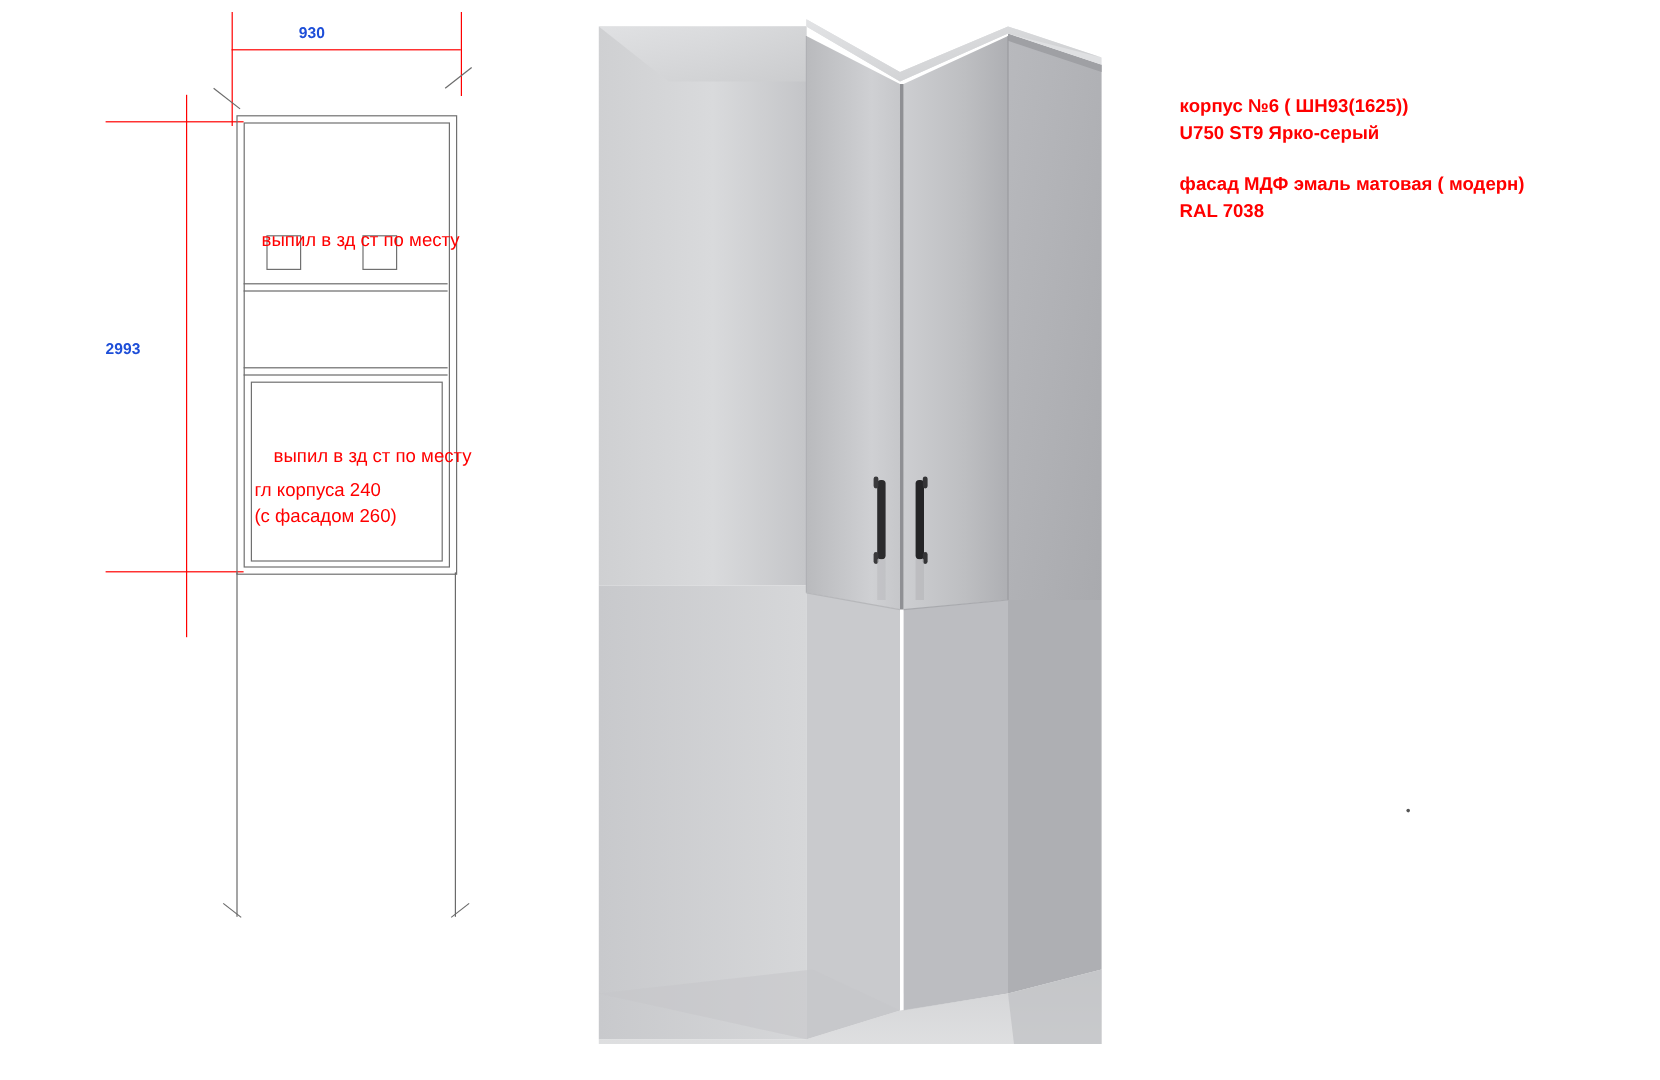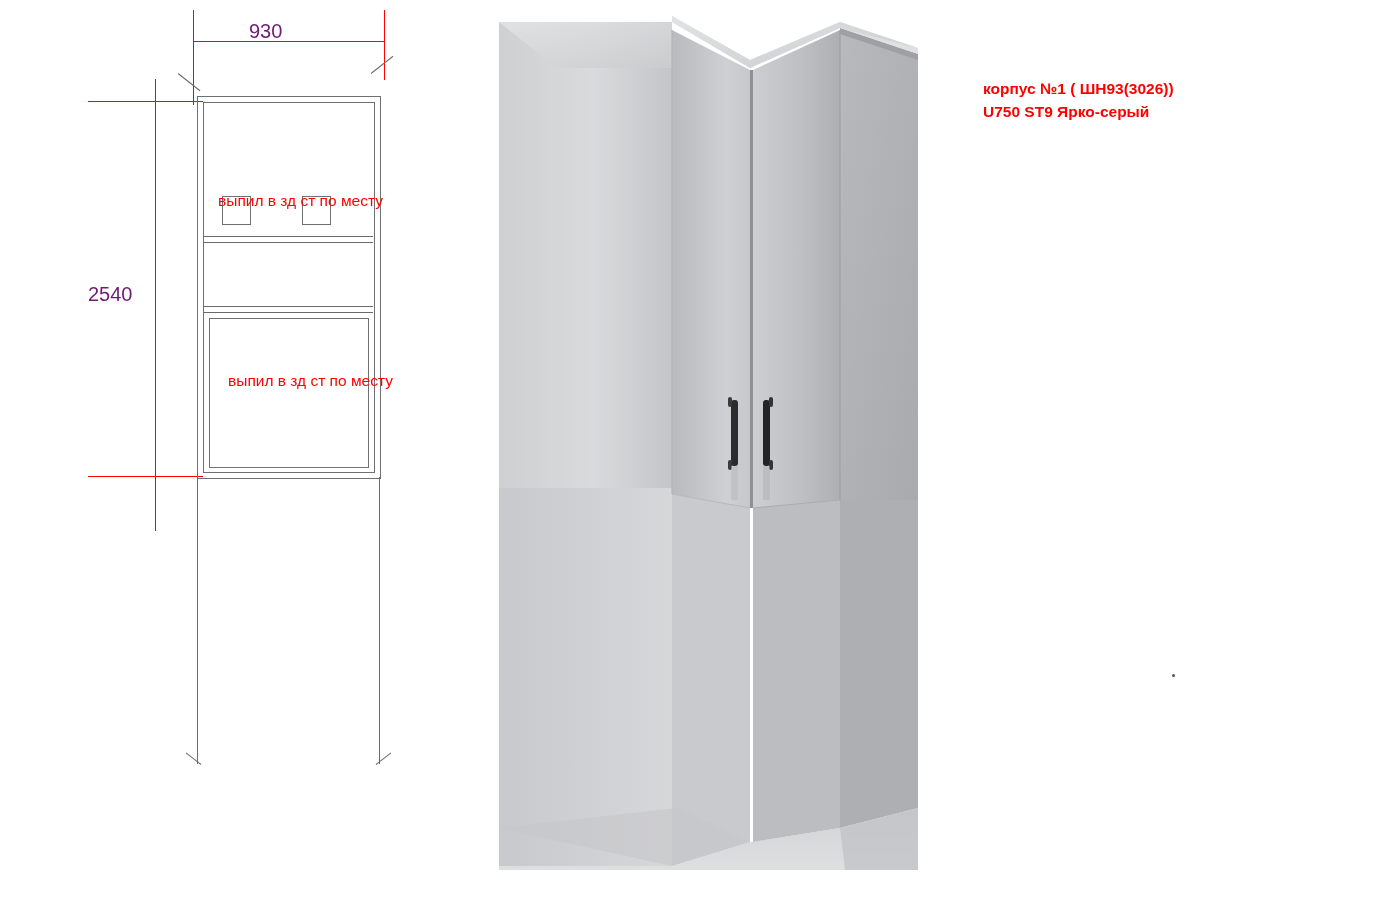--- a/index.html
+++ b/index.html
@@ -24,23 +24,23 @@
   
   .dim-line {
     position: absolute;
     background: #ff0000;
   }
   .dim-h { height: 1px; }
   .dim-v { width: 1px; }
 
   .dim-label {
     position: absolute;
-    color: #701a75;
-    font-size: 20px;
-    font-weight: 400;
+    color: #1d4ed8;
+    font-size: 13px;
+    font-weight: 700;
     white-space: nowrap;
   }
 
   
   .draw-line {
     position: absolute;
     background: #6b6b6b;
   }
   .draw-h { height: 1px; }
   .draw-v { width: 1px; }
@@ -108,21 +108,21 @@
 
   <div class="dim-line dim-v" style="left:193px; top:10px; height:95px;"></div>
   <div class="dim-line dim-v" style="left:384px; top:10px; height:70px;"></div>
 
   <div class="dim-line dim-v" style="left:155px; top:79px; height:452px;"></div>
 
   <div class="dim-line dim-h" style="left:88px; top:101px; width:115px;"></div>
   <div class="dim-line dim-h" style="left:88px; top:476px; width:115px;"></div>
 
   <div class="dim-label" style="left:249px; top:20px;">930</div>
-  <div class="dim-label" style="left:88px; top:283px;">2540</div>
+  <div class="dim-label" style="left:88px; top:283px;">2993</div>
 
   <div class="draw-line" style="left:178px; top:73px; width:28px; height:1px; transform-origin:left center; transform:rotate(38deg);"></div>
   <div class="draw-line" style="left:371px; top:73px; width:28px; height:1px; transform-origin:left center; transform:rotate(-38deg);"></div>
 
   <div class="box-outline" style="left:197px; top:96px; width:182px; height:381px;"></div>
   <div class="box-outline" style="left:203px; top:102px; width:170px; height:369px;"></div>
 
   <div class="draw-line draw-h" style="left:203px; top:236px; width:170px;"></div>
   <div class="draw-line draw-h" style="left:203px; top:242px; width:170px;"></div>
   <div class="draw-line draw-h" style="left:203px; top:306px; width:170px;"></div>
@@ -133,20 +133,22 @@
   <div class="box-outline" style="left:222px; top:196px; width:27px; height:27px;"></div>
   <div class="box-outline" style="left:302px; top:196px; width:27px; height:27px;"></div>
 
   <div class="draw-line draw-v" style="left:197px; top:477px; height:287px;"></div>
   <div class="draw-line draw-v" style="left:379px; top:477px; height:287px;"></div>
   <div class="draw-line" style="left:182px; top:764px; width:19px; height:1px; transform-origin:right center; transform:rotate(38deg);"></div>
   <div class="draw-line" style="left:376px; top:764px; width:19px; height:1px; transform-origin:left center; transform:rotate(-38deg);"></div>
 
   <div class="note" style="left:218px; top:190px;">выпил в зд ст по месту</div>
   <div class="note" style="left:228px; top:370px;">выпил в зд ст по месту</div>
+  <div class="note" style="left:212px; top:398px;">гл корпуса 240
+(с фасадом 260)</div>
 
   <div class="render">
     <svg width="423" height="864" viewBox="0 0 423 864" xmlns="http://www.w3.org/2000/svg">
       <defs>
         <linearGradient id="gLeft" x1="0" y1="0" x2="1" y2="0">
           <stop offset="0%" stop-color="#cfd0d2"></stop>
           <stop offset="55%" stop-color="#d9dadc"></stop>
           <stop offset="100%" stop-color="#c4c5c8"></stop>
         </linearGradient>
         <linearGradient id="gRight" x1="0" y1="0" x2="1" y2="0">
@@ -220,17 +222,19 @@
 
       <line x1="175" y1="22" x2="175" y2="486" stroke="#b0b1b5" stroke-width="1"></line>
       <line x1="343" y1="22" x2="343" y2="492" stroke="#9a9b9f" stroke-width="1"></line>
       <line x1="175" y1="486" x2="253" y2="500" stroke="#b6b7ba" stroke-width="1"></line>
       <line x1="256" y1="500" x2="343" y2="492" stroke="#a8a9ad" stroke-width="1"></line>
     </svg>
   </div>
 
   <div class="tiny-dot"></div>
 
-  <div class="spec" style="left:983px; top:77px;">корпус №1 ( ШН93(3026))
+  <div class="spec" style="left:983px; top:77px;">корпус №6 ( ШН93(1625))
 U750 ST9 Ярко-серый</div>
+  <div class="spec" style="left:983px; top:142px;">фасад МДФ эмаль матовая ( модерн)
+RAL 7038</div>
 
 
 </div>
 
 </body></html>

